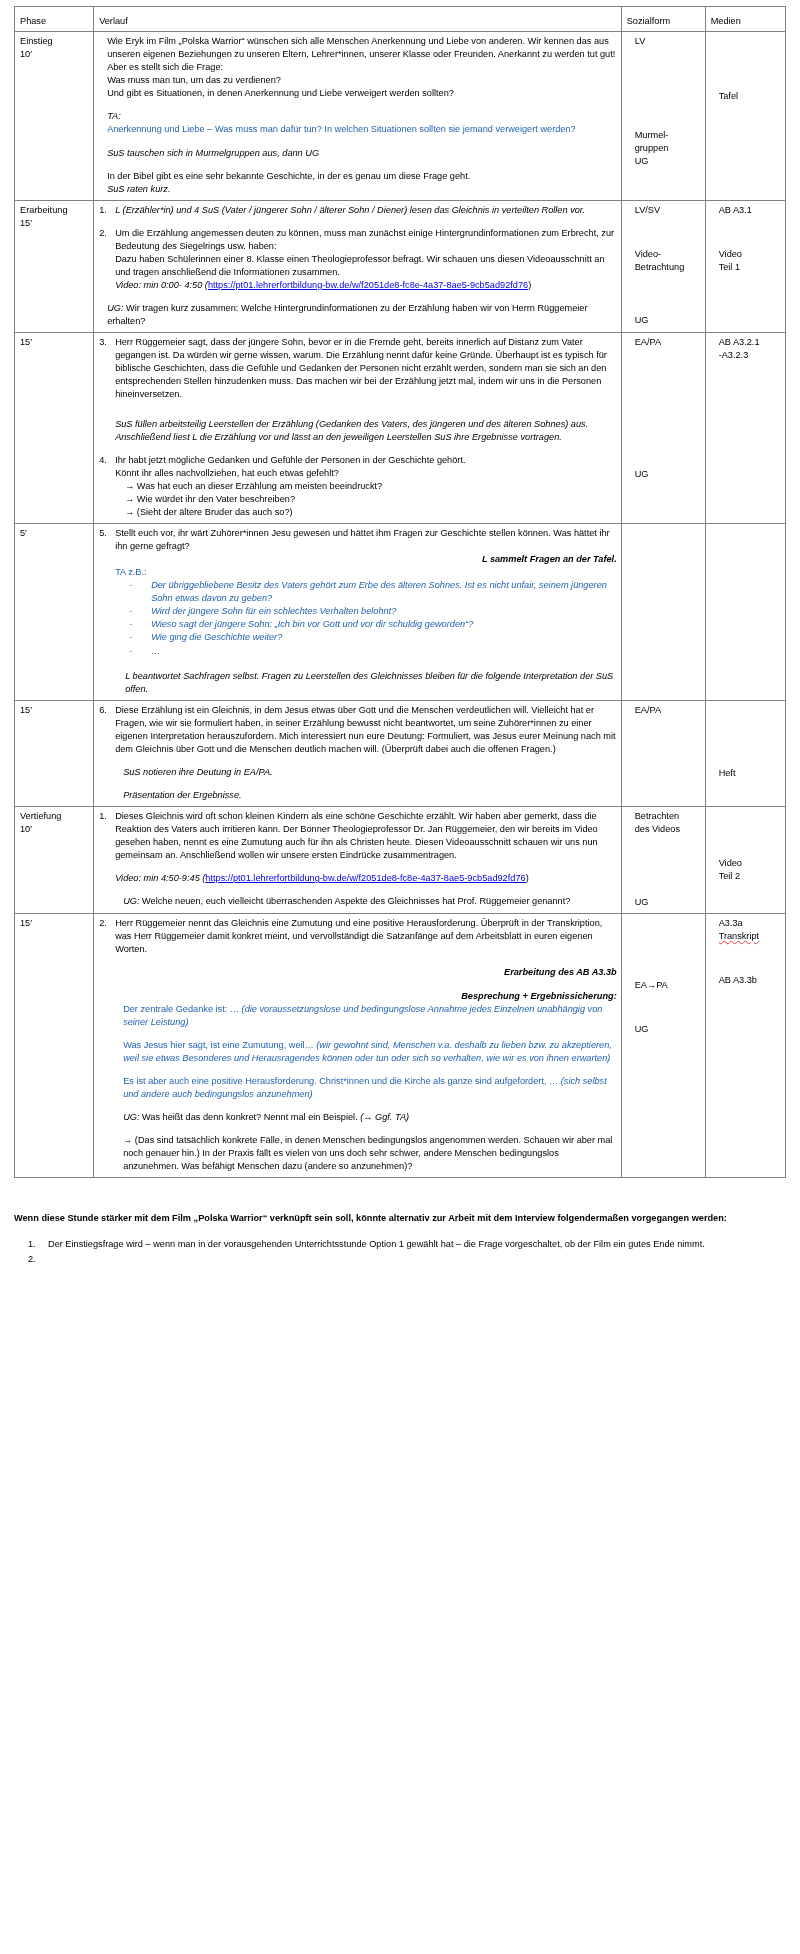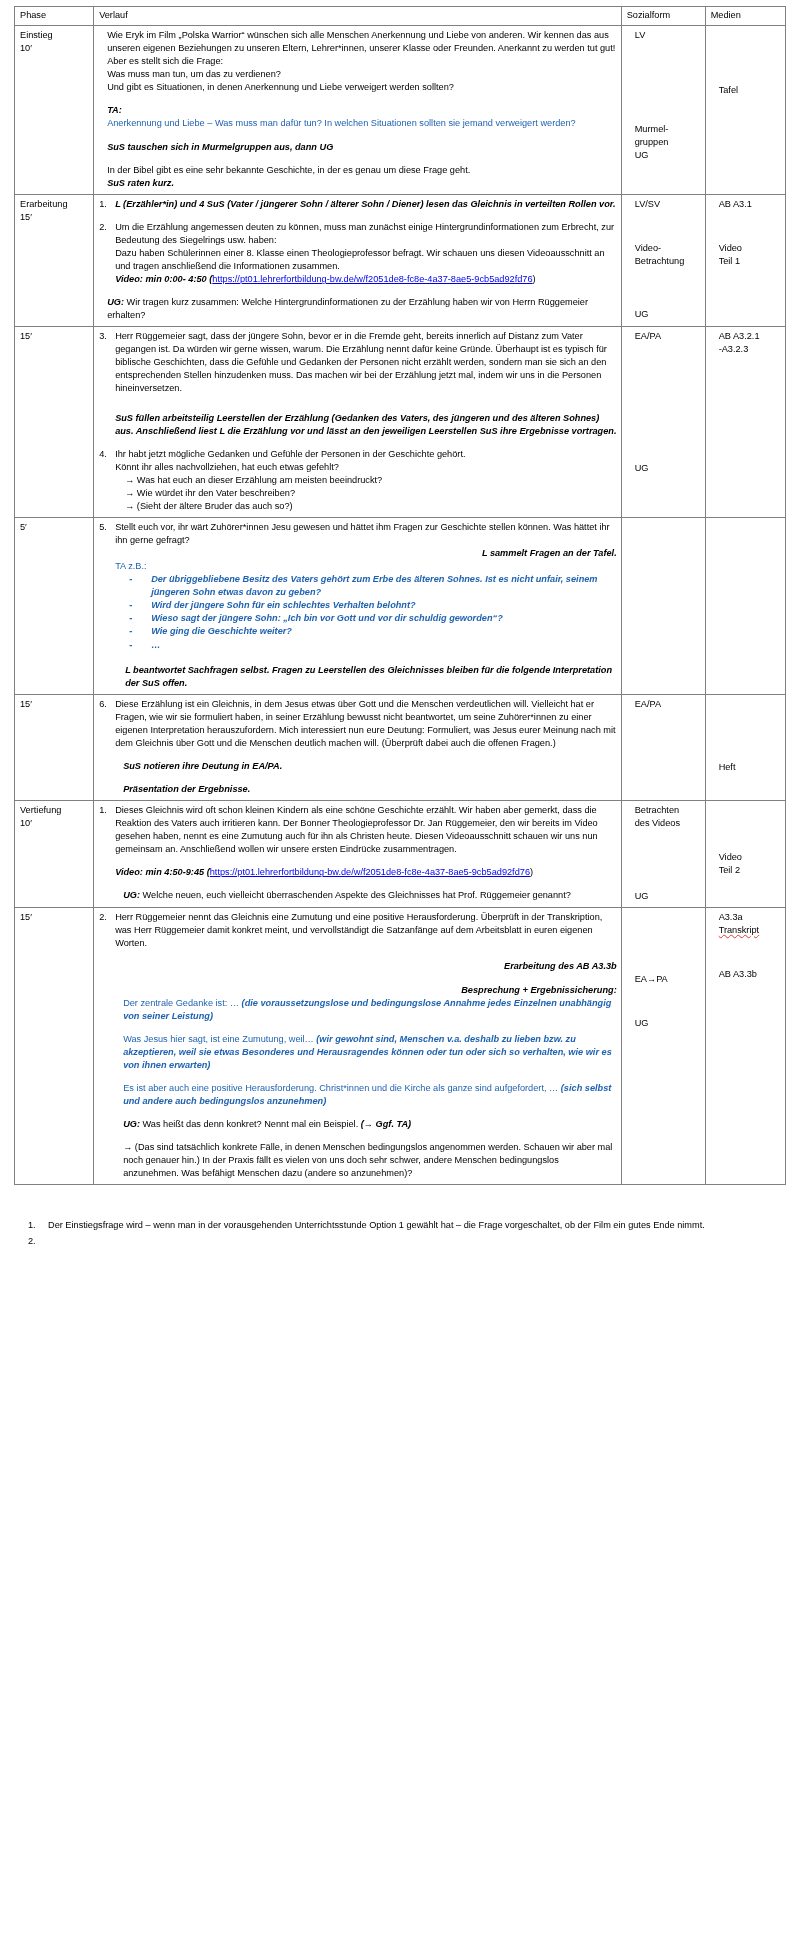--- a/index.html
+++ b/index.html
@@ -31,33 +31,33 @@
   table.plan col.c-sozial { width: 70px; }
   table.plan col.c-medien { width: 67px; }
   table.plan th, table.plan td {
     border: 1px solid #808080;
     vertical-align: top;
     padding: 3px 4px 4px 5px;
     text-align: left;
   }
   table.plan thead th {
     font-weight: normal;
-    padding-top: 2px;
+    padding-top: 8px;
     padding-bottom: 3px;
   }
   th.h-verlauf { text-align: center; }
   .phase-name { display: block; }
   .phase-time { display: block; }
   p.b {
     margin: 0 0 0 8px;
   }
   p.gap {
     margin-top: 10px;
   }
-  .it { font-style: italic; font-weight: bold; }
+  .it { font-style: italic; }
   .bd { font-weight: bold; text-align: right; }
   .blue { color: #1F62B0; }
   .linkblue {
     color: #0000EE;
     text-decoration: underline;
     word-break: break-all;
     text-align: center;
   }
   .spell {
     text-decoration: underline;
@@ -340,20 +340,21 @@
           <p class="b spell">Transkript</p>
           <p class="b" style="margin-top:31px">AB A3.3b</p>
         </td>
       </tr>
 
 
     </tbody>
   </table>
 
   <div class="note">
+    <p class="lead">Wenn diese Stunde stärker mit dem Film „Polska Warrior“ verknüpft sein soll, könnte alternativ zur Arbeit mit dem Interview folgendermaßen vorgegangen werden:</p>
     <ol class="notelist">
       <li>
         <span class="num">1.</span>
         <span>Der Einstiegsfrage wird – wenn man in der vorausgehenden Unterrichtsstunde Option 1 gewählt hat – die Frage vorgeschaltet, ob der Film ein gutes Ende nimmt.</span>
       </li>
       <li>
         <span class="num">2.</span>
       </li>
     </ol>
   </div>

